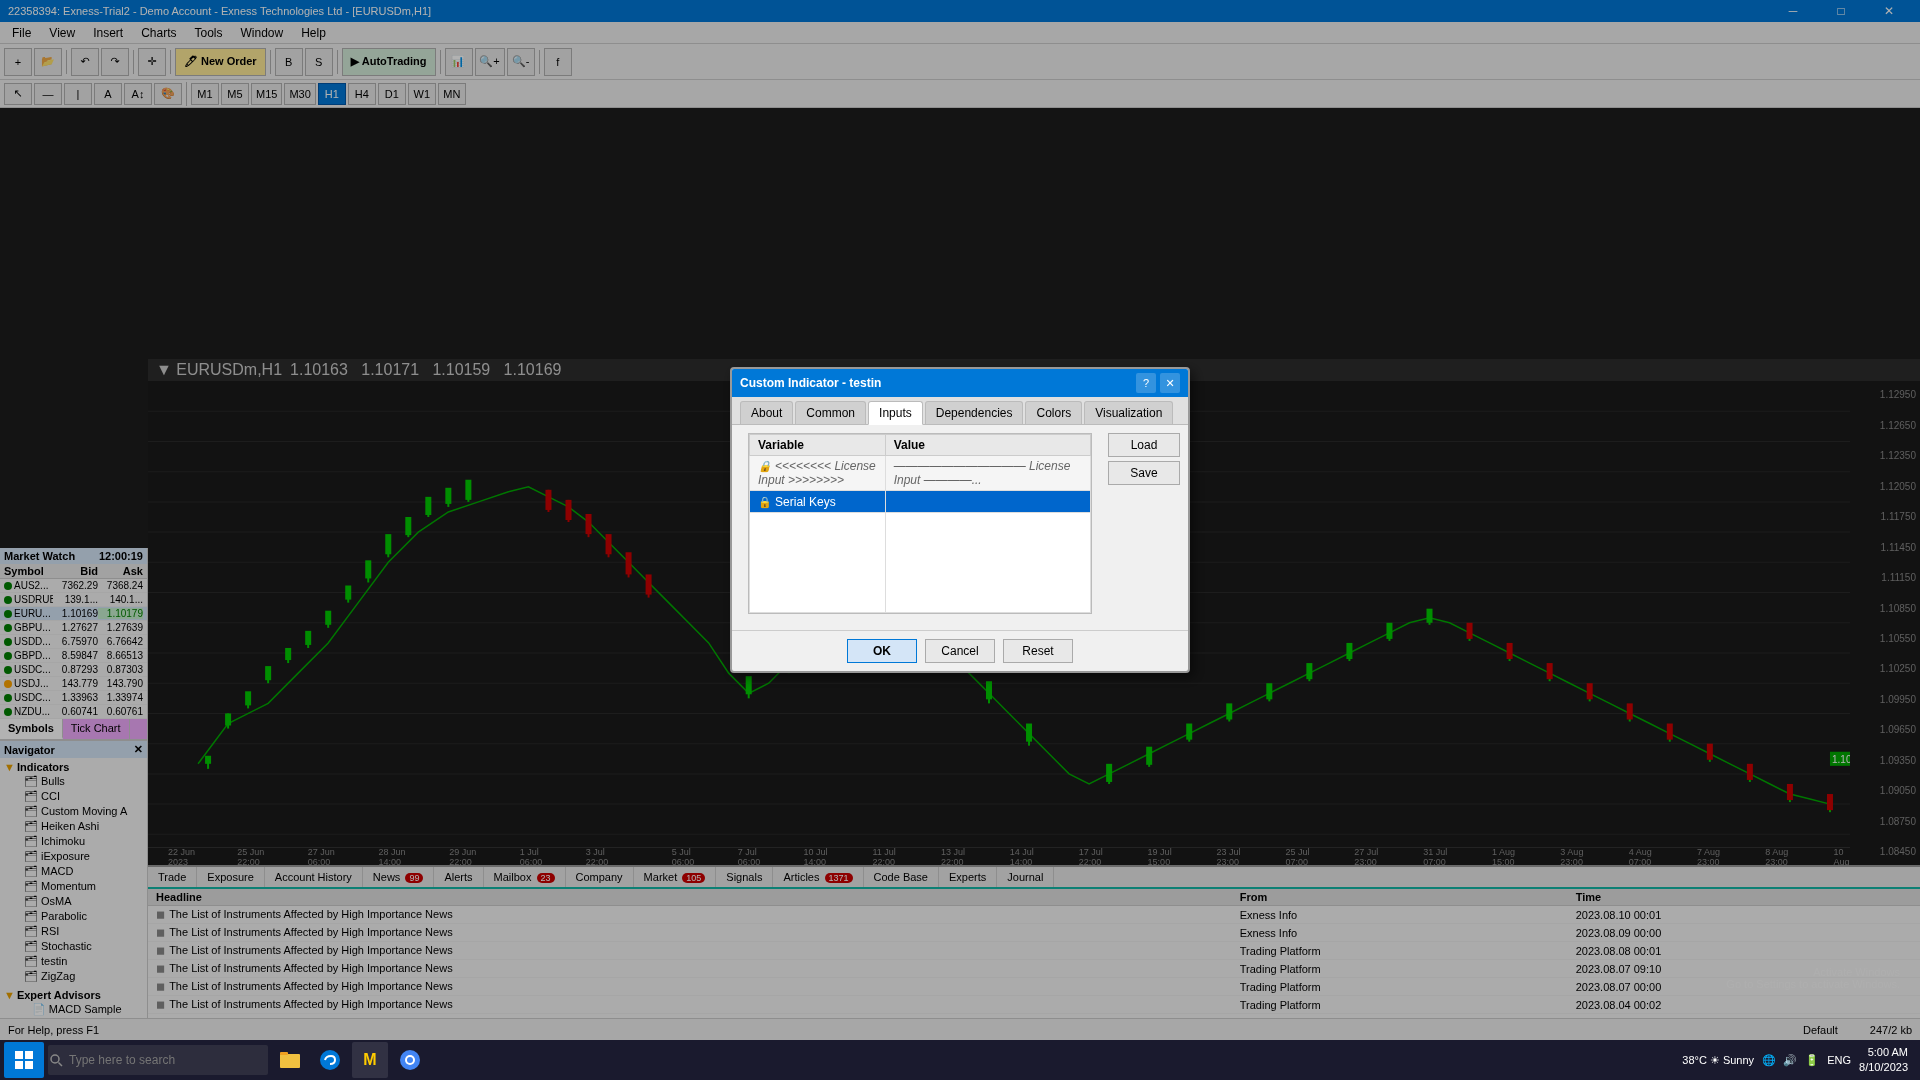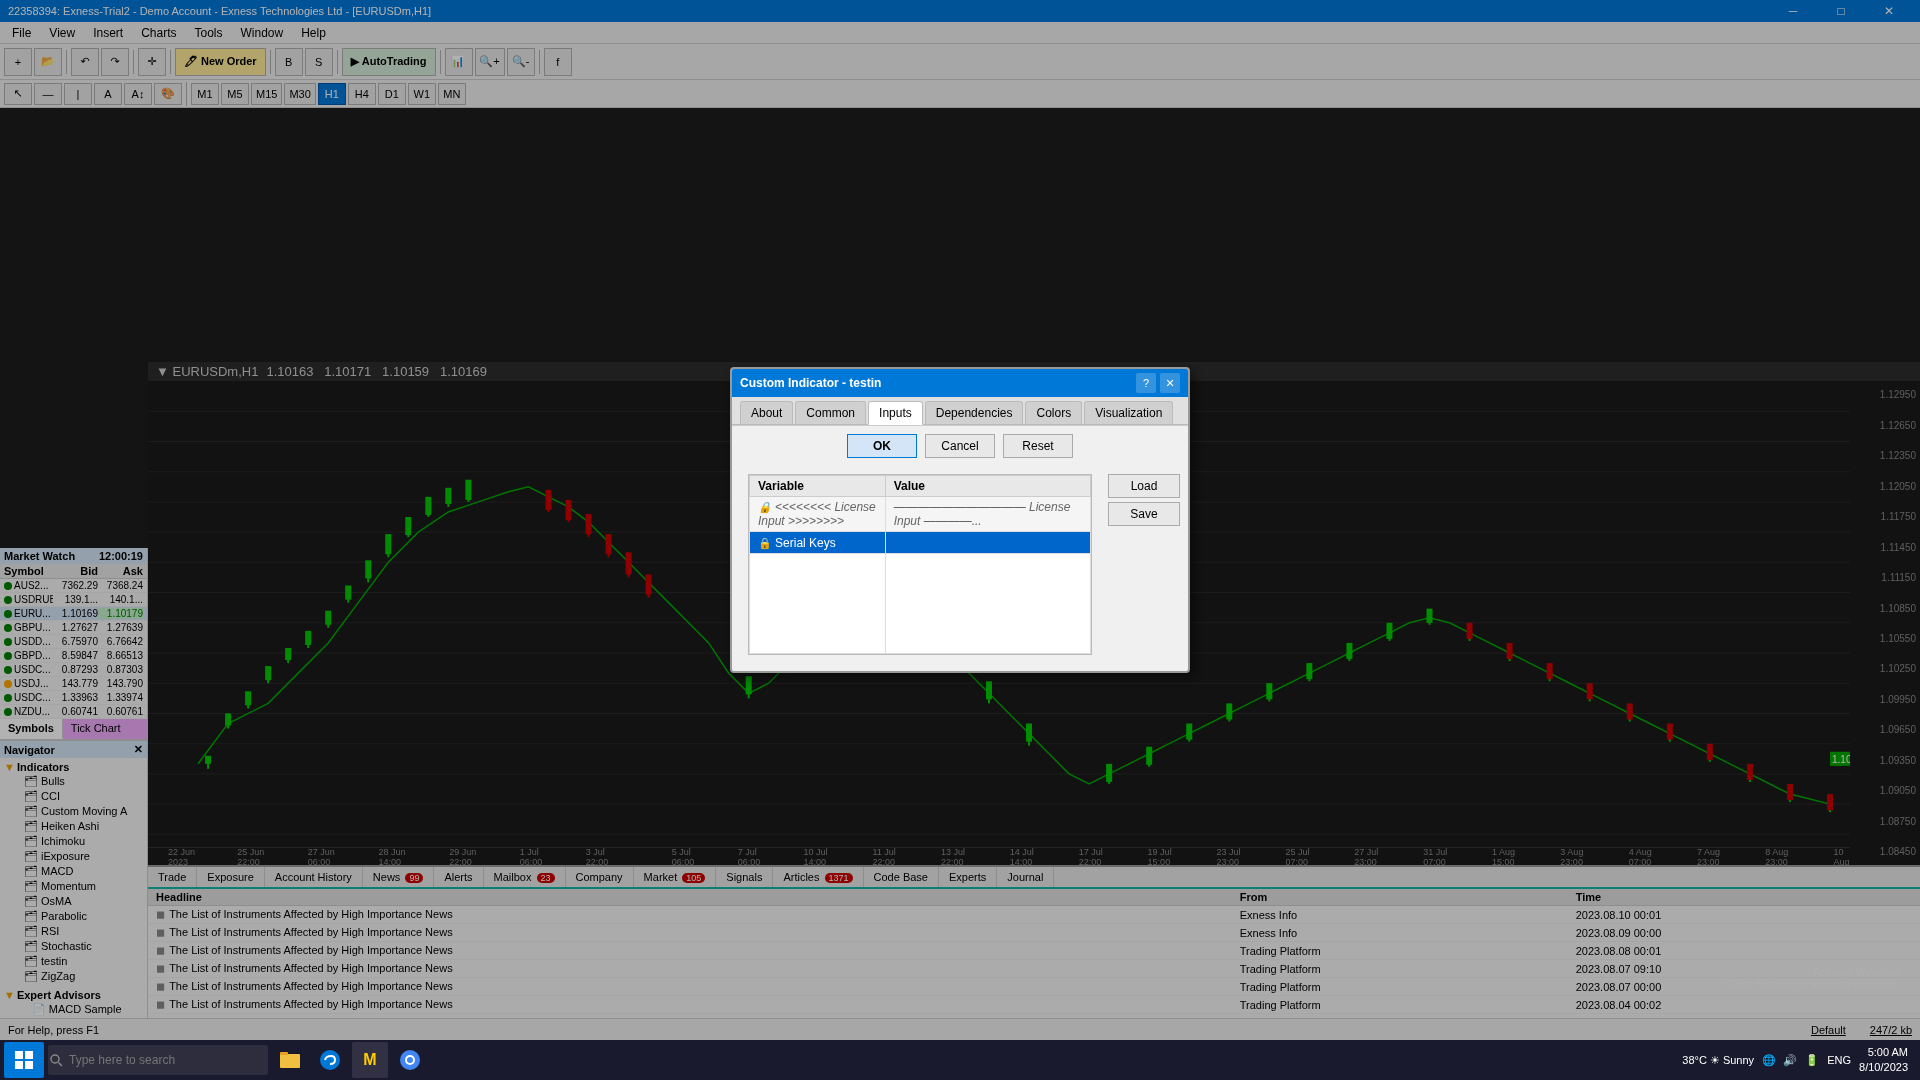--- a/index.html
+++ b/index.html
@@ -175,21 +175,21 @@
       overflow: hidden;
     }
     .nav-folder { display: flex; align-items: center; gap: 2px; font-weight: bold; }
     .nav-leaf { padding-left: 24px; font-weight: normal; }
     .nav-sub-leaf { padding-left: 32px; font-weight: normal; }
     .folder-icon { color: #e8a000; }
     #chart-header {
       background: #2d2d2d;
       color: #ccc;
       padding: 2px 8px;
-      font-size: 13px;
+      font-size: 16px;
       display: flex;
       align-items: center;
       gap: 8px;
     }
     #bottom-tabs {
       display: flex;
       background: #e8e8e8;
       border-bottom: 2px solid #14b8a6;
       align-items: center;
     }
@@ -239,23 +239,22 @@
       border-top: 1px solid #ccc;
       display: flex;
       align-items: center;
       padding: 0 8px;
       font-size: 11px;
       gap: 16px;
     }
     #status-right {
       margin-left: auto;
       display: flex;
-      gap: 24px;
+      gap: 32px;
       align-items: flex-start;
-      text-decoration: underline;
     }
 
     
     #taskbar {
       height: 40px;
       background: #1a1a2e;
       display: flex;
       align-items: center;
       padding: 0 4px;
       gap: 4px;
@@ -982,26 +981,20 @@
 
       <div id="dialog-tabs">
         <div class="dialog-tab">About</div>
         <div class="dialog-tab">Common</div>
         <div class="dialog-tab active">Inputs</div>
         <div class="dialog-tab">Dependencies</div>
         <div class="dialog-tab">Colors</div>
         <div class="dialog-tab">Visualization</div>
       </div>
 
-      <div id="dialog-footer">
-        <button class="footer-btn primary">OK</button>
-        <button class="footer-btn">Cancel</button>
-        <button class="footer-btn">Reset</button>
-      </div>
-
       <div style="padding: 8px; display:flex; gap:8px;">
         <div id="dialog-body" style="flex:1; padding:0; overflow:hidden;">
           <table id="inputs-table">
             <thead>
               <tr>
                 <th>Variable</th>
                 <th>Value</th>
               </tr>
             </thead>
             <tbody>
@@ -1027,16 +1020,22 @@
                   <td></td>
                 </tr>
             </tbody>
           </table>
         </div>
         <div id="dialog-right-btns">
           <button class="dialog-action-btn">Load</button>
           <button class="dialog-action-btn">Save</button>
         </div>
       </div>
+
+      <div id="dialog-footer">
+        <button class="footer-btn primary">OK</button>
+        <button class="footer-btn">Cancel</button>
+        <button class="footer-btn">Reset</button>
+      </div>
     </div>
   </div>
 
 </div>
 
 </body></html>

